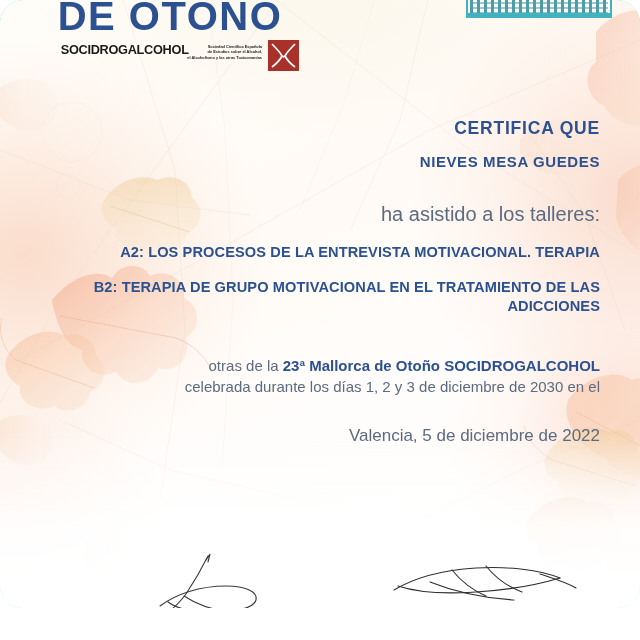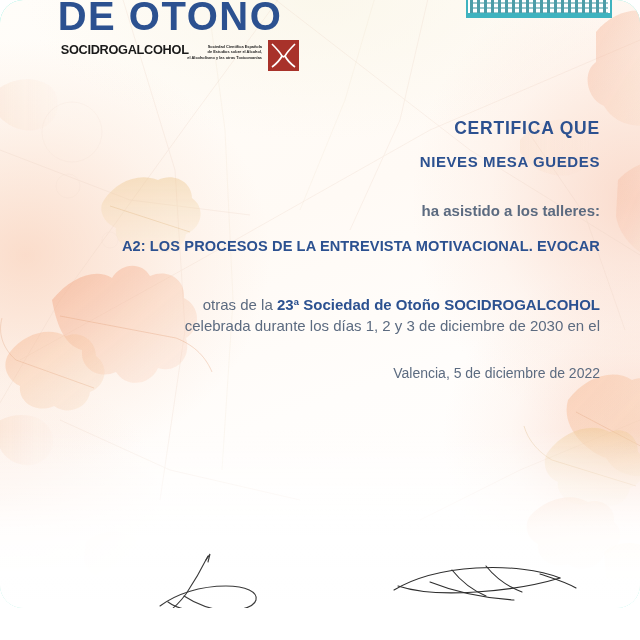--- a/index.html
+++ b/index.html
@@ -151,22 +151,22 @@
   .recipient {
     margin-top: 16px;
     font-size: 15px;
     font-weight: 700;
     letter-spacing: 0.6px;
     color: #2c5190;
     line-height: 1.1;
   }
   .intro {
     margin-top: 31px;
-    font-size: 15px;
-    font-weight: 700;
+    font-size: 20px;
+    font-weight: 400;
     color: #5c6b80;
     line-height: 1.25;
   }
   .workshop {
     margin-top: 16px;
     font-size: 14.6px;
     font-weight: 700;
     letter-spacing: 0.1px;
     color: #2c5190;
     line-height: 1.32;
@@ -179,21 +179,21 @@
     color: #5c6b80;
     line-height: 1.42;
     font-weight: 400;
   }
   .event-line1 .strong {
     font-weight: 700;
     color: #2c5190;
   }
   .place-date {
     margin-top: 29px;
-    font-size: 14px;
+    font-size: 17px;
     color: #5c6b80;
     font-weight: 400;
   }
 
   
   .signatures {
     position: absolute;
     left: 0; right: 0;
     bottom: 0;
     height: 70px;
@@ -342,26 +342,27 @@
   </div>
 
   <div class="body-block">
 
     <div class="cert-que">CERTIFICA QUE</div>
 
     <div class="recipient">NIEVES MESA GUEDES</div>
 
     <div class="intro">ha asistido a los talleres:</div>
 
-    <div class="workshop">A2: LOS PROCESOS DE LA ENTREVISTA MOTIVACIONAL. EVOCAR</div>
-
+    <div class="workshop">A2: LOS PROCESOS DE LA ENTREVISTA MOTIVACIONAL. TERAPIA</div>
+
+    <div class="workshop second">B2: TERAPIA DE GRUPO MOTIVACIONAL EN EL TRATAMIENTO DE LAS ADICCIONES</div>
 
     <div class="event-block">
       <div class="event-line1">
-        <span>otras de la </span><span class="strong">23ª Sociedad de Otoño SOCIDROGALCOHOL</span>
+        <span>otras de la </span><span class="strong">23ª Mallorca de Otoño SOCIDROGALCOHOL</span>
       </div>
       <div>celebrada durante los días 1, 2 y 3 de diciembre de 2030 en el</div>
     </div>
 
     <div class="place-date">Valencia, 5 de diciembre de 2022</div>
   </div>
 
   <div class="signatures">
     <div class="sig sig-left">
       <svg width="170" height="64" viewBox="0 0 170 64">

